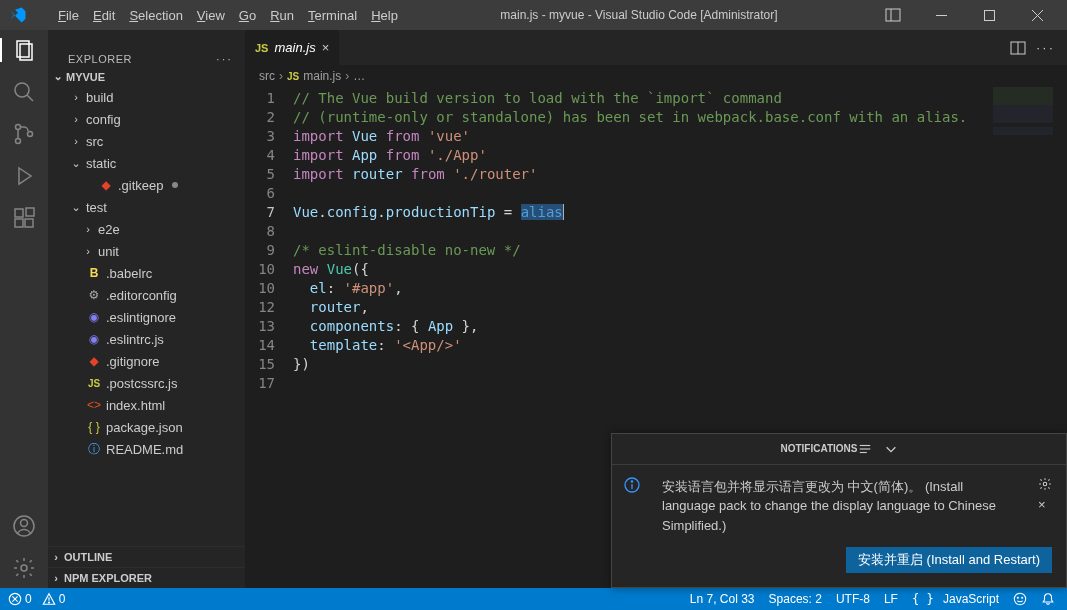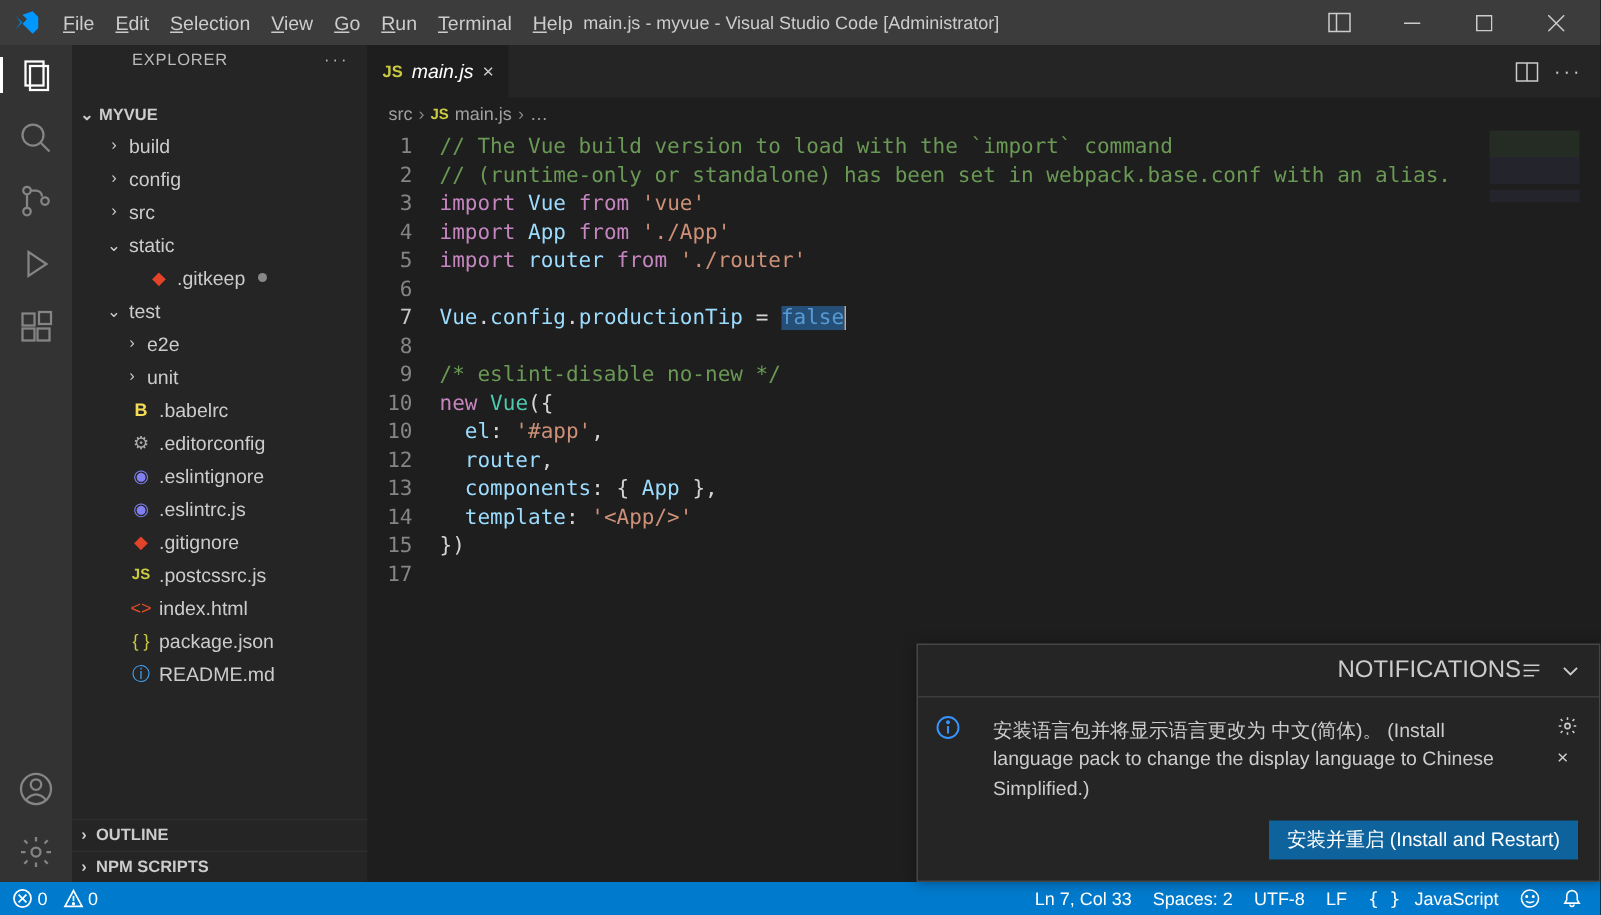--- a/index.html
+++ b/index.html
@@ -1,31 +1,31 @@
 <!DOCTYPE html>
 <html><head>
 <meta charset="utf-8">
 <style>
 * { margin: 0; padding: 0; box-sizing: border-box; }
 body { font-family: "Segoe UI", sans-serif; font-size: 13px; color: #ccc; background: #1e1e1e; width: 1067px; height: 610px; overflow: hidden; position: relative; }
-.titlebar { height: 30px; background: #3c3c3c; display: flex; align-items: center; }
+.titlebar { height: 30px; background: #3c3c3c; display: flex; align-items: center; gap: 16px; }
 .app-icon { width: 35px; display: flex; justify-content: center; }
 .menu { display: flex; }
 .menu-item { padding: 4px 7px; color: #ccc; cursor: pointer; }
 .menu-item u { text-decoration: underline; }
-.title { flex: 1; color: #ccc; font-size: 12px; }
+.title { flex: 1; text-align: center; color: #ccc; font-size: 12px; }
 .win-controls { display: flex; gap: 8px; align-items: center; padding-right: 10px; }
 .win-btn { width: 40px; height: 30px; display: flex; align-items: center; justify-content: center; color: #ccc; }
 .main { display: flex; height: 558px; }
 .activity { width: 48px; background: #333333; display: flex; flex-direction: column; align-items: center; justify-content: space-between; padding: 8px 0; }
 .activity-top, .activity-bot { display: flex; flex-direction: column; gap: 18px; align-items: center; }
 .act-icon { width: 24px; height: 24px; display: flex; align-items: center; justify-content: center; color: #858585; cursor: pointer; }
 .act-icon.active { color: #fff; }
 .sidebar { width: 197px; background: #252526; display: flex; flex-direction: column; }
-.sb-header { height: 35px; display: flex; align-items: flex-start; justify-content: space-between; padding: 4px 12px 0 20px; font-size: 11px; color: #bbb; letter-spacing: 0.5px; margin-left: 20px; }
+.sb-header { height: 35px; display: flex; align-items: flex-end; justify-content: space-between; padding: 18px 12px 0 20px; font-size: 11px; color: #bbb; letter-spacing: 0.5px; }
 .sb-section { padding: 2px 0; }
 .sb-title { display: flex; align-items: center; gap: 2px; padding: 3px 4px; font-weight: bold; font-size: 11px; color: #ccc; cursor: pointer; }
 .tree { font-size: 13px; }
 .tree-row { display: flex; align-items: center; gap: 4px; padding: 2px 0 2px 0; cursor: pointer; color: #ccc; height: 22px; }
 .tree-row .ind { display: inline-block; }
 .chev { width: 12px; color: #ccc; font-size: 11px; display:inline-block; text-align:center; }
 .ficon { width: 16px; display: inline-flex; justify-content: center; font-size: 12px; }
 .fname { white-space: nowrap; }
 .dot-mod { width:6px; height:6px; border-radius:50%; background:#888; margin-left:4px; }
 .bottom-sections { margin-top: auto; }
@@ -47,21 +47,21 @@
 .c-kw { color: #c586c0; }
 .c-var { color: #9cdcfe; }
 .c-type { color: #4ec9b0; }
 .c-str { color: #ce9178; }
 .c-const { color: #569cd6; }
 .c-plain { color: #d4d4d4; }
 .sel { background: #264f78; }
 .cursor { border-left: 1px solid #aeafad; }
 .minimap { position: absolute; top: 57px; right: 14px; width: 60px; height: 80px; background: linear-gradient(#2a3a2a 0 18px,#2a2a3a 18px 36px,#1e1e1e 36px 40px,#2a2a3a 40px 48px,#1e1e1e 48px); opacity: 0.5; }
 .notif { position: absolute; right: 0; bottom: 22px; width: 456px; background: #252526; border: 1px solid #454545; box-shadow: 0 0 8px rgba(0,0,0,0.4); }
-.notif-hdr { display: flex; align-items: center; justify-content: flex-end; padding: 8px 12px; font-size: 16px; color: #ccc; border-bottom: 1px solid #3c3c3c; }
+.notif-hdr { display: flex; align-items: center; justify-content: center; padding: 8px 12px; font-size: 10px; color: #ccc; border-bottom: 1px solid #3c3c3c; font-weight: bold; }
 .notif-hdr-r { display: flex; gap: 12px; }
 .notif-body { padding: 12px 14px 12px 12px; display: flex; gap: 22px; font-size: 13px; color: #ccc; line-height: 1.5; }
 .notif-info-icon { color: #3794ff; flex-shrink: 0; }
 .notif-body-r { display: flex; flex-direction: column; gap: 4px; margin-left: auto; }
 .notif-foot { display: flex; justify-content: flex-end; padding: 0 14px 14px; }
 .btn-primary { background: #0e639c; color: #fff; padding: 4px 12px; font-size: 13px; cursor: pointer; border: none; }
 .statusbar { height: 22px; background: #007acc; display: flex; align-items: center; color: #fff; font-size: 12px; }
 .sb-left { display: flex; align-items: center; gap: 10px; padding-left: 8px; }
 .sb-right { margin-left: auto; display: flex; align-items: center; gap: 14px; padding-right: 12px; }
 .sb-item { display: flex; align-items: center; gap: 3px; cursor: pointer; }
@@ -299,21 +299,21 @@
           </div>
         </div>
     </div>
     <div class="bottom-sections">
       <div class="bottom-sec sb-title">
           <span class="chev">›</span>
           <span>OUTLINE</span>
         </div>
       <div class="bottom-sec sb-title">
           <span class="chev">›</span>
-          <span>NPM SCRIPTS</span>
+          <span>NPM EXPLORER</span>
         </div>
     </div>
   </div>
 
   <div class="editor-area">
     <div class="tabs">
       <div class="tab">
         <span style="color:#cbcb41;font-style:normal;font-weight:bold;font-size:11px">JS</span>
         <span>main.js</span>
         <span class="close">×</span>
@@ -355,21 +355,21 @@
           <div class="ln">15</div>
           <div class="ln">17</div>
         </div>
       <div class="codelines" id="codelines">
           <div class="line"><span class="c-comment">// The Vue build version to load with the `import` command</span></div>
           <div class="line"><span class="c-comment">// (runtime-only or standalone) has been set in webpack.base.conf with an alias.</span></div>
           <div class="line"><span class="c-kw">import</span><span class="c-plain"> </span><span class="c-var">Vue</span><span class="c-plain"> </span><span class="c-kw">from</span><span class="c-plain"> </span><span class="c-str">'vue'</span></div>
           <div class="line"><span class="c-kw">import</span><span class="c-plain"> </span><span class="c-var">App</span><span class="c-plain"> </span><span class="c-kw">from</span><span class="c-plain"> </span><span class="c-str">'./App'</span></div>
           <div class="line"><span class="c-kw">import</span><span class="c-plain"> </span><span class="c-var">router</span><span class="c-plain"> </span><span class="c-kw">from</span><span class="c-plain"> </span><span class="c-str">'./router'</span></div>
           <div class="line"></div>
-          <div class="line"><span class="c-var">Vue</span><span class="c-plain">.</span><span class="c-var">config</span><span class="c-plain">.</span><span class="c-var">productionTip</span><span class="c-plain"> = </span><span class="c-const sel">false</span><span class="cursor">&nbsp;</span></div>
+          <div class="line"><span class="c-var">Vue</span><span class="c-plain">.</span><span class="c-var">config</span><span class="c-plain">.</span><span class="c-var">productionTip</span><span class="c-plain"> = </span><span class="c-const sel">alias</span><span class="cursor">&nbsp;</span></div>
           <div class="line"></div>
           <div class="line"><span class="c-comment">/* eslint-disable no-new */</span></div>
           <div class="line"><span class="c-kw">new</span><span class="c-plain"> </span><span class="c-type">Vue</span><span class="c-plain">({</span></div>
           <div class="line"><span class="c-plain">  </span><span class="c-var">el</span><span class="c-plain">: </span><span class="c-str">'#app'</span><span class="c-plain">,</span></div>
           <div class="line"><span class="c-plain">  </span><span class="c-var">router</span><span class="c-plain">,</span></div>
           <div class="line"><span class="c-plain">  </span><span class="c-var">components</span><span class="c-plain">: { </span><span class="c-var">App</span><span class="c-plain"> },</span></div>
           <div class="line"><span class="c-plain">  </span><span class="c-var">template</span><span class="c-plain">: </span><span class="c-str">'&lt;App/&gt;'</span></div>
           <div class="line"><span class="c-plain">})</span></div>
           <div class="line"></div>
         </div>

